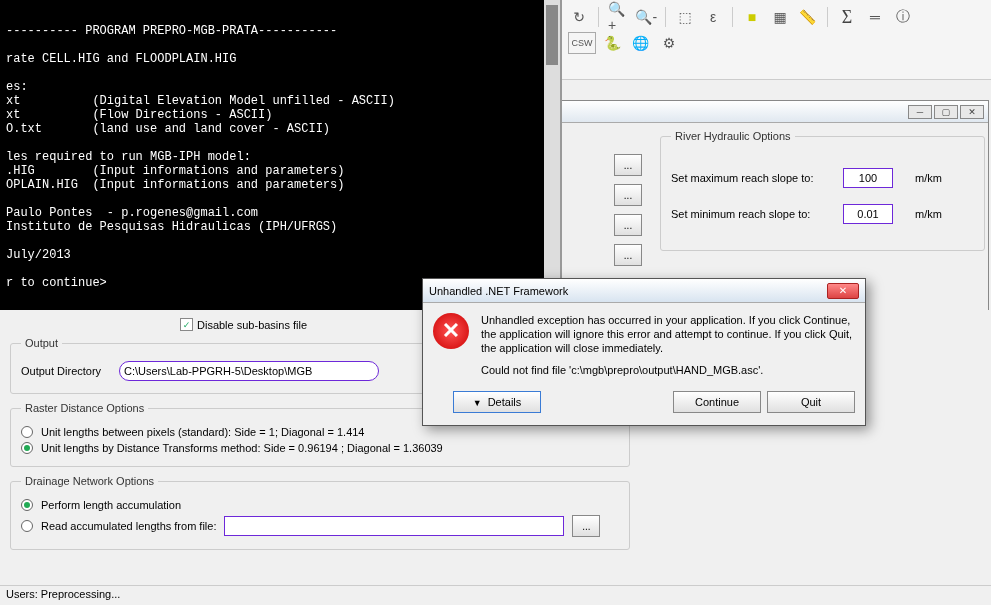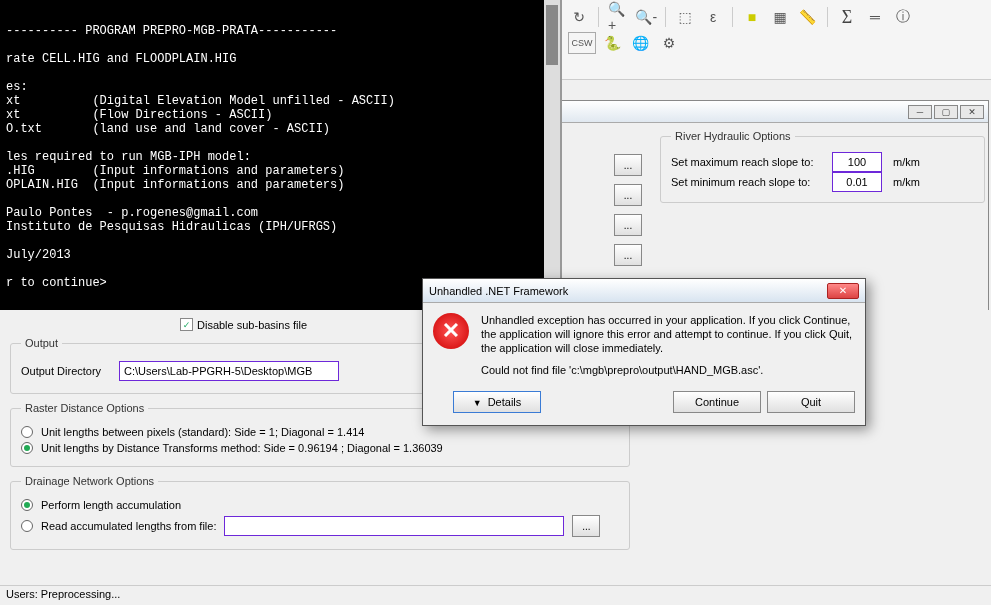--- a/index.html
+++ b/index.html
@@ -33,21 +33,21 @@
 .form-label { font-size: 11px; color: #000; }
 input[type=text] { border: 1px solid #6d28d9; background: #fff; padding: 2px 4px; font-size: 11px; height: 20px; }
 .btn-browse { width: 28px; height: 22px; border: 1px solid #888; background: linear-gradient(#fff,#e0e0e0); font-size: 10px; }
 
 .radio { width: 12px; height: 12px; border: 1px solid #666; border-radius: 50%; background: #fff; display: flex; align-items: center; justify-content: center; }
 .radio.checked::after { content: ""; width: 6px; height: 6px; background: #2a5; border-radius: 50%; }
 
 
 .right-col { position: absolute; top: 130px; left: 660px; right: 6px; }
 .hydro-group { border: 1px solid #ccc; padding: 10px; background: #f0f0f0; }
-.hydro-row { display: flex; align-items: center; gap: 11px; margin: 0 0; font-size: 11px; }
+.hydro-row { display: flex; align-items: center; gap: 22px; margin: 16px 0; font-size: 11px; }
 .hydro-input { width: 50px; text-align: center; }
 
 .cd-table { position: absolute; top: 436px; left: 680px; right: 10px; }
 .cd-row { display: flex; align-items: center; gap: 6px; font-size: 11px; margin: 2px 0; }
 .cd-hdr { display: flex; gap: 50px; margin-left: 90px; font-size: 11px; }
 
 .preprocess-btn { position: absolute; top: 510px; left: 680px; width: 300px; height: 44px; background: linear-gradient(#fff,#e8f0f8); border: 1px solid #7aa8d8; border-radius: 3px; display: flex; align-items: center; gap: 12px; padding: 0 12px; font-size: 11px; }
 .pp-icon { width: 28px; height: 24px; font-size: 18px; }
 
 
@@ -175,21 +175,21 @@
 <div class="main-form">
   <div class="checkbox-row">
     <div class="checkbox">✓</div>
     <span>Disable sub-basins file</span>
   </div>
 
   <fieldset style="width:620px">
     <legend>Output</legend>
     <div class="form-row">
       <span class="form-label" style="width:90px">Output Directory</span>
-      <input type="text" style="width: 220px;" value="C:\Users\Lab-PPGRH-5\Desktop\MGB">
+      <input type="text" style="width: 260px; border-radius: 10px;" value="C:\Users\Lab-PPGRH-5\Desktop\MGB">
     </div>
   </fieldset>
 
   <fieldset style="width:620px">
     <legend>Raster Distance Options</legend>
     <div class="form-row">
       <div class="radio"></div>
       <span>Unit lengths between pixels (standard): Side = 1; Diagonal = 1.414</span>
     </div>
     <div class="form-row">

